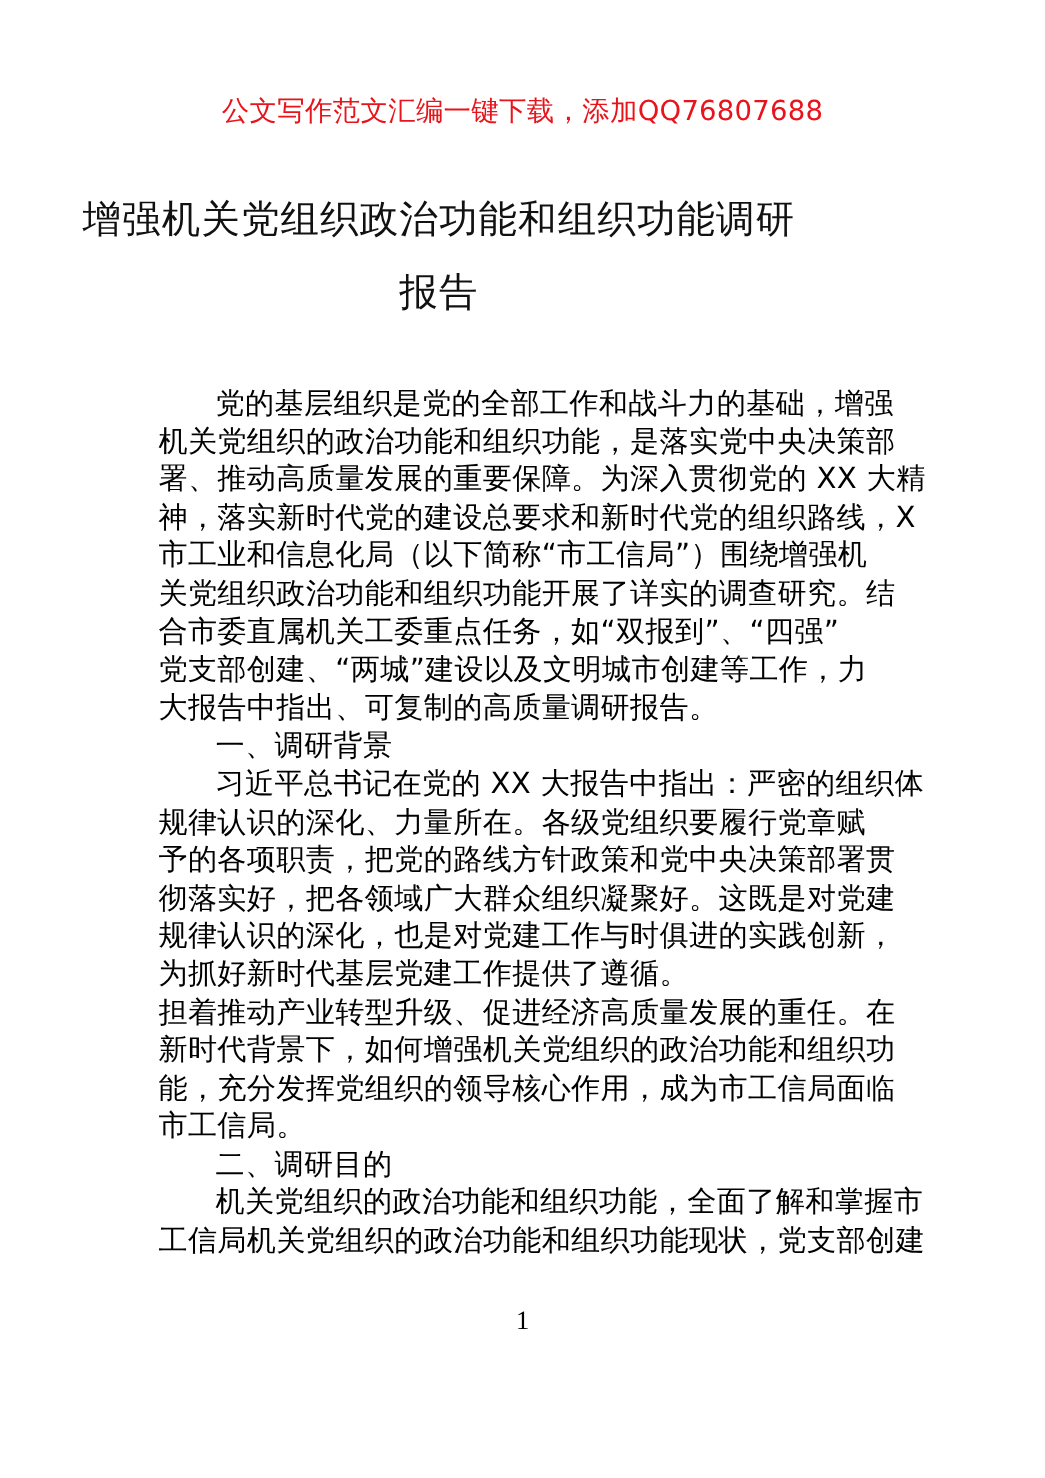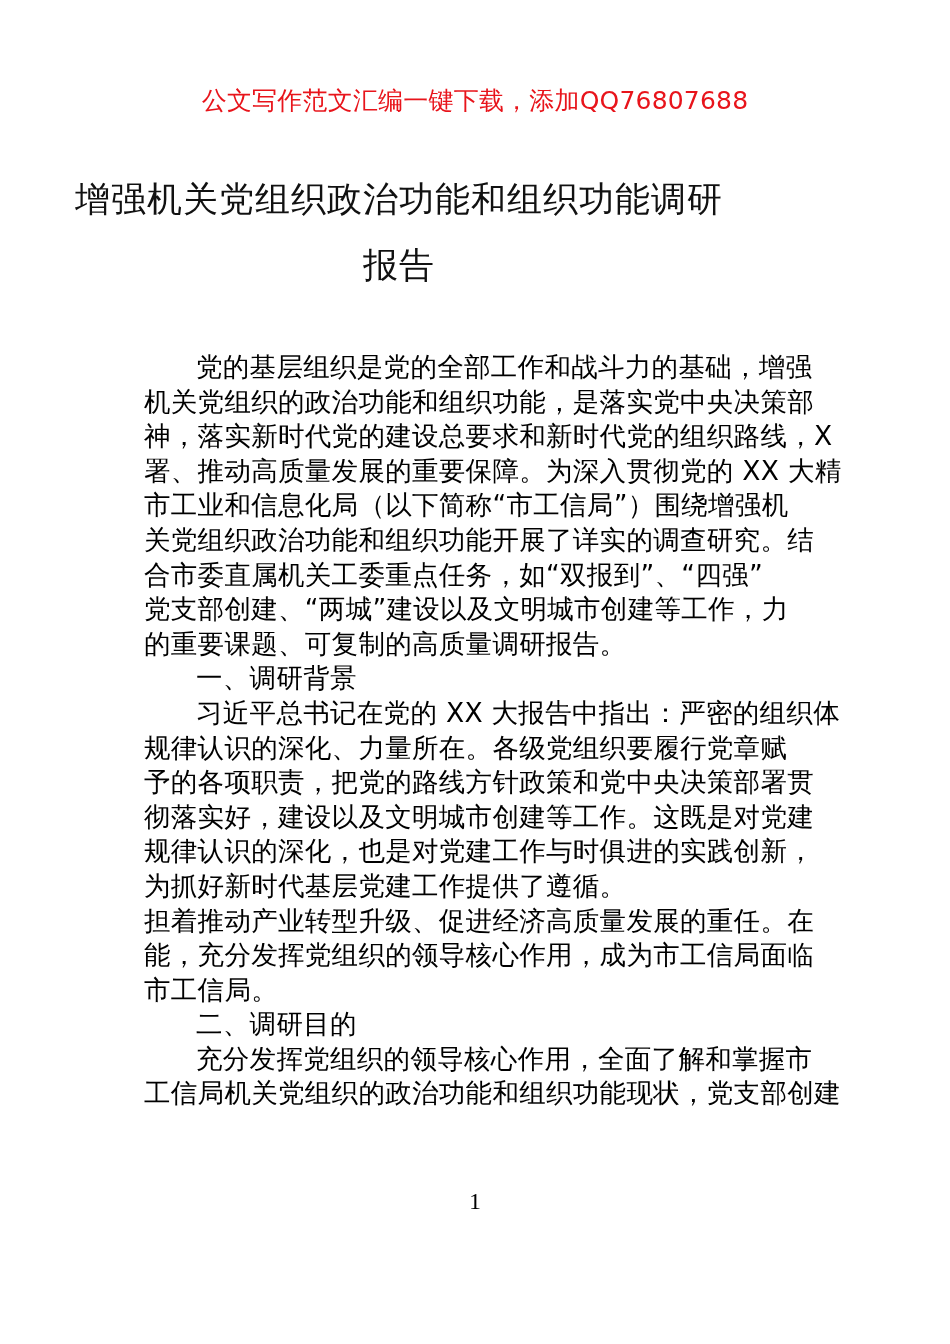--- a/index.html
+++ b/index.html
@@ -22,35 +22,36 @@
 <body>
 
 <div class="banner">公文写作范文汇编一键下载，添加QQ76807688</div>
 
 <div class="title l1">增强机关党组织政治功能和组织功能调研</div>
 <div class="title l2">报告</div>
 
 <div class="body" id="body-container">
     <div class="line indent">党的基层组织是党的全部工作和战斗力的基础，增强</div>
     <div class="line">机关党组织的政治功能和组织功能，是落实党中央决策部</div>
+    <div class="line">署、推动高质量发展的重要保障。为深入贯彻党的 XX 大精</div>
     <div class="line">神，落实新时代党的建设总要求和新时代党的组织路线，X</div>
-    <div class="line">署、推动高质量发展的重要保障。为深入贯彻党的 XX 大精</div>
     <div class="line">市工业和信息化局（以下简称“市工信局”）围绕增强机</div>
     <div class="line">关党组织政治功能和组织功能开展了详实的调查研究。结</div>
     <div class="line">合市委直属机关工委重点任务，如“双报到”、“四强”</div>
     <div class="line">党支部创建、“两城”建设以及文明城市创建等工作，力</div>
-    <div class="line">的重要课题、可复制的高质量调研报告。</div>
+    <div class="line">大报告中指出、可复制的高质量调研报告。</div>
     <div class="line indent">一、调研背景</div>
     <div class="line indent">习近平总书记在党的 XX 大报告中指出：严密的组织体</div>
     <div class="line">规律认识的深化、力量所在。各级党组织要履行党章赋</div>
     <div class="line">予的各项职责，把党的路线方针政策和党中央决策部署贯</div>
-    <div class="line">彻落实好，建设以及文明城市创建等工作。这既是对党建</div>
+    <div class="line">彻落实好，把各领域广大群众组织凝聚好。这既是对党建</div>
     <div class="line">规律认识的深化，也是对党建工作与时俱进的实践创新，</div>
     <div class="line">为抓好新时代基层党建工作提供了遵循。</div>
     <div class="line">担着推动产业转型升级、促进经济高质量发展的重任。在</div>
+    <div class="line">新时代背景下，如何增强机关党组织的政治功能和组织功</div>
     <div class="line">能，充分发挥党组织的领导核心作用，成为市工信局面临</div>
     <div class="line">市工信局。</div>
     <div class="line indent">二、调研目的</div>
-    <div class="line indent">充分发挥党组织的领导核心作用，全面了解和掌握市</div>
+    <div class="line indent">机关党组织的政治功能和组织功能，全面了解和掌握市</div>
     <div class="line">工信局机关党组织的政治功能和组织功能现状，党支部创建</div>
   </div>
 
 <div class="page-num">1</div>
 
 </body></html>

